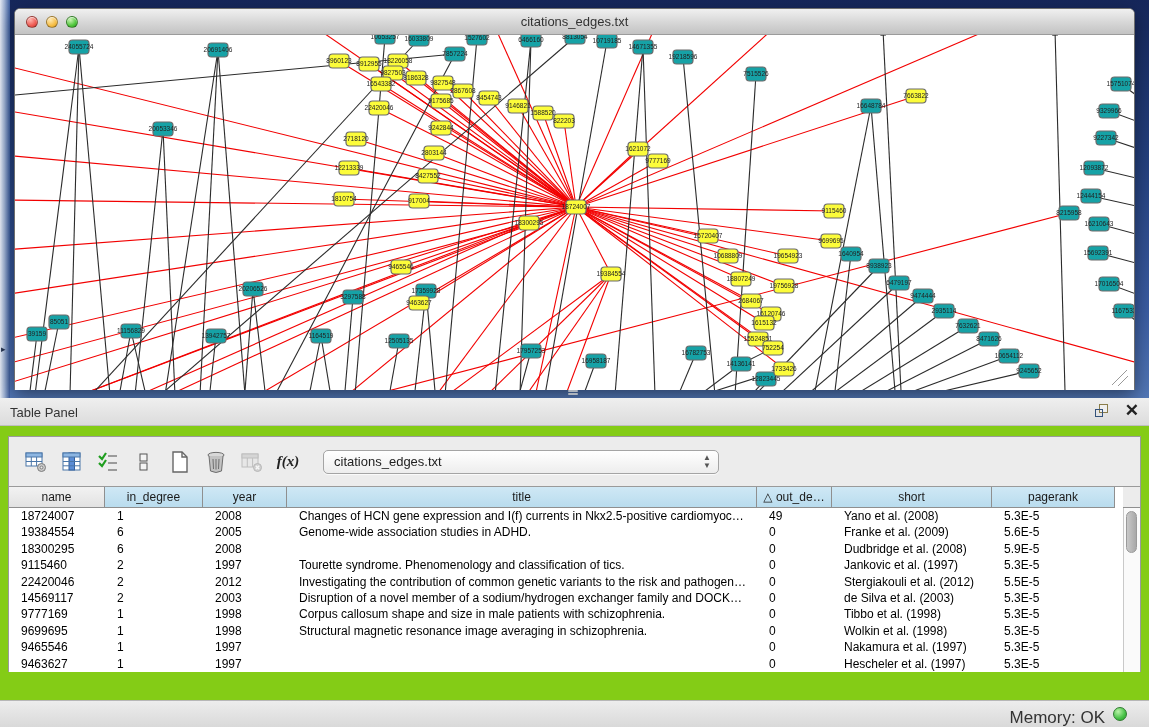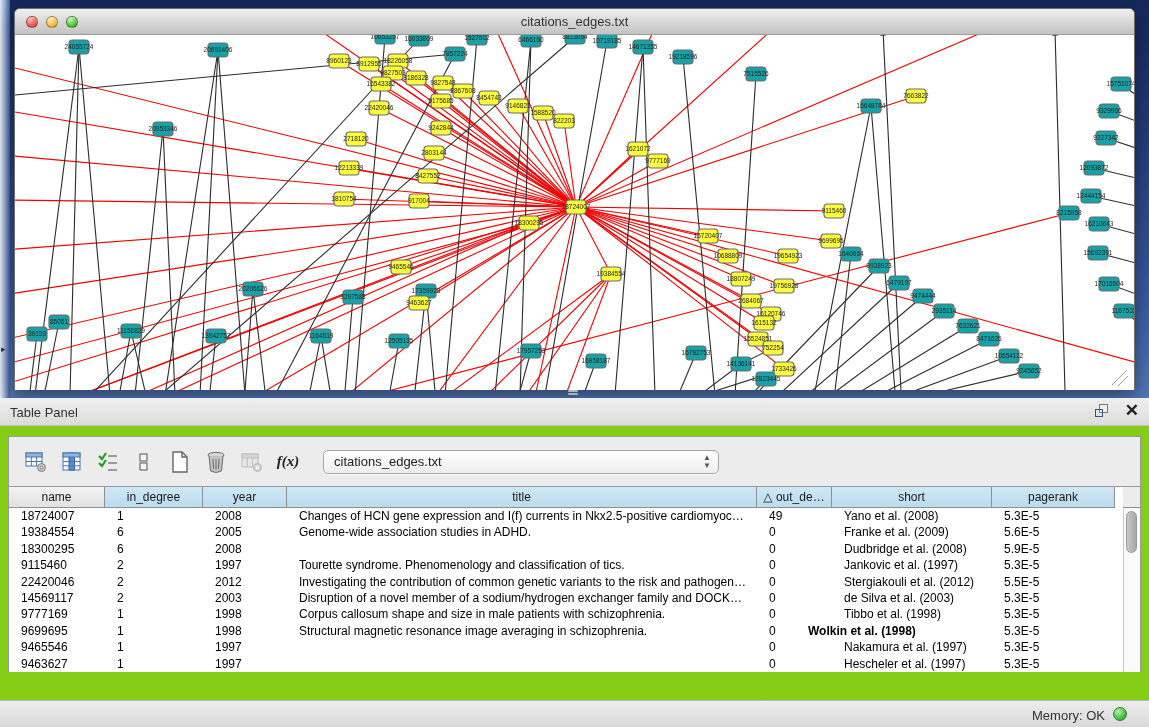--- a/index.html
+++ b/index.html
@@ -76,21 +76,21 @@
   #segmented { position:absolute; left:50%; transform:translateX(-50%); top:277px; height:21px; display:flex;
                border:1px solid #8f8f8f; border-radius:5px; overflow:hidden; box-shadow:0 1px 0 rgba(255,255,255,.7); }
   .segment { height:100%; font-size:12px; padding:0 14px; line-height:19px; color:#222;
              background:linear-gradient(180deg,#ffffff,#eeeeee); border-right:1px solid #9a9a9a; }
   .segment:last-child { border-right:none; }
   .segment.selected { background:linear-gradient(180deg,#8a8a8a,#707070); color:#efefef; }
 
   
   #status-bar { position:absolute; left:0; top:700px; width:1149px; height:27px;
                 background:linear-gradient(180deg,#ededed,#d9d9d9); border-top:1px solid #b7b7b7; }
-  #memory { position:absolute; right:44px; top:7px; font-size:13px; color:#333; }
+  #memory { position:absolute; right:44px; top:7px; font-size:17px; color:#333; }
   #memory-dot { position:absolute; right:22px; top:6px; width:14px; height:14px; border-radius:50%;
                 border:1px solid #2f7c2f; background:radial-gradient(circle at 35% 30%,#b9f3a8,#46c146 60%,#2c9c2c); }
 </style>
 </head>
 <body>
 
 <div id="desktop">
   <div id="left-strip">
     <span class="collapse-arrow">▸</span>
   </div>
@@ -770,21 +770,21 @@
             <div class="td" style="left: 748px; width: 75px;">0</div>
             <div class="td" style="left: 823px; width: 160px;">Tibbo et al. (1998)</div>
             <div class="td" style="left: 983px; width: 123px;">5.3E-5</div>
           </div>
           <div class="tr" style="top: 135.8px;">
             <div class="td" style="left: 0px; width: 96px;">9699695</div>
             <div class="td" style="left: 96px; width: 98px;">1</div>
             <div class="td" style="left: 194px; width: 84px;">1998</div>
             <div class="td" style="left: 278px; width: 470px;">Structural magnetic resonance image averaging in schizophrenia.</div>
             <div class="td" style="left: 748px; width: 75px;">0</div>
-            <div class="td" style="left: 787px; width: 160px; font-weight: bold;">Wolkin et al. (1998)</div>
+            <div class="td" style="left: 823px; width: 160px;">Wolkin et al. (1998)</div>
             <div class="td" style="left: 983px; width: 123px;">5.3E-5</div>
           </div>
           <div class="tr" style="top: 152.2px;">
             <div class="td" style="left: 0px; width: 96px;">9465546</div>
             <div class="td" style="left: 96px; width: 98px;">1</div>
             <div class="td" style="left: 194px; width: 84px;">1997</div>
             <div class="td" style="left: 748px; width: 75px;">0</div>
             <div class="td" style="left: 823px; width: 160px;">Nakamura et al. (1997)</div>
             <div class="td" style="left: 983px; width: 123px;">5.3E-5</div>
           </div>

